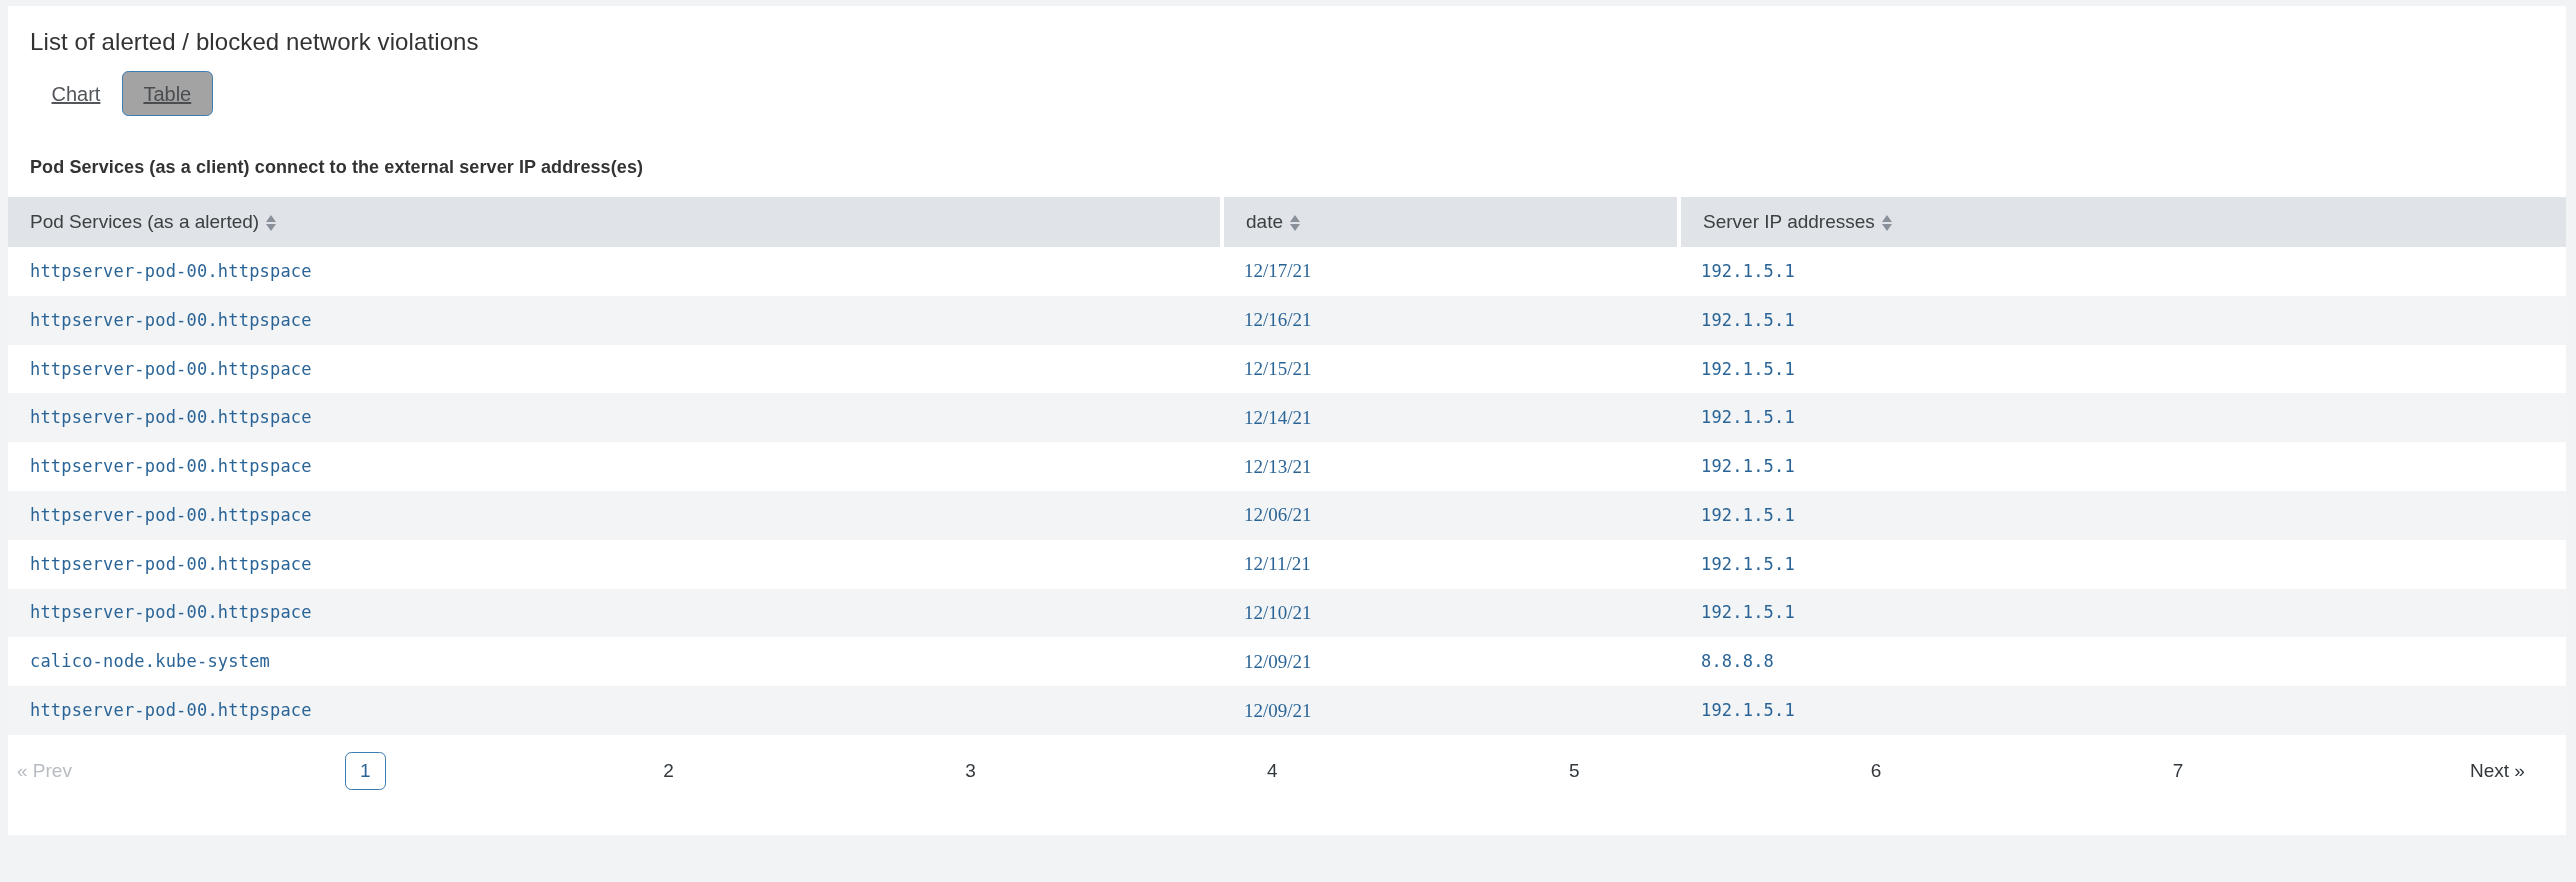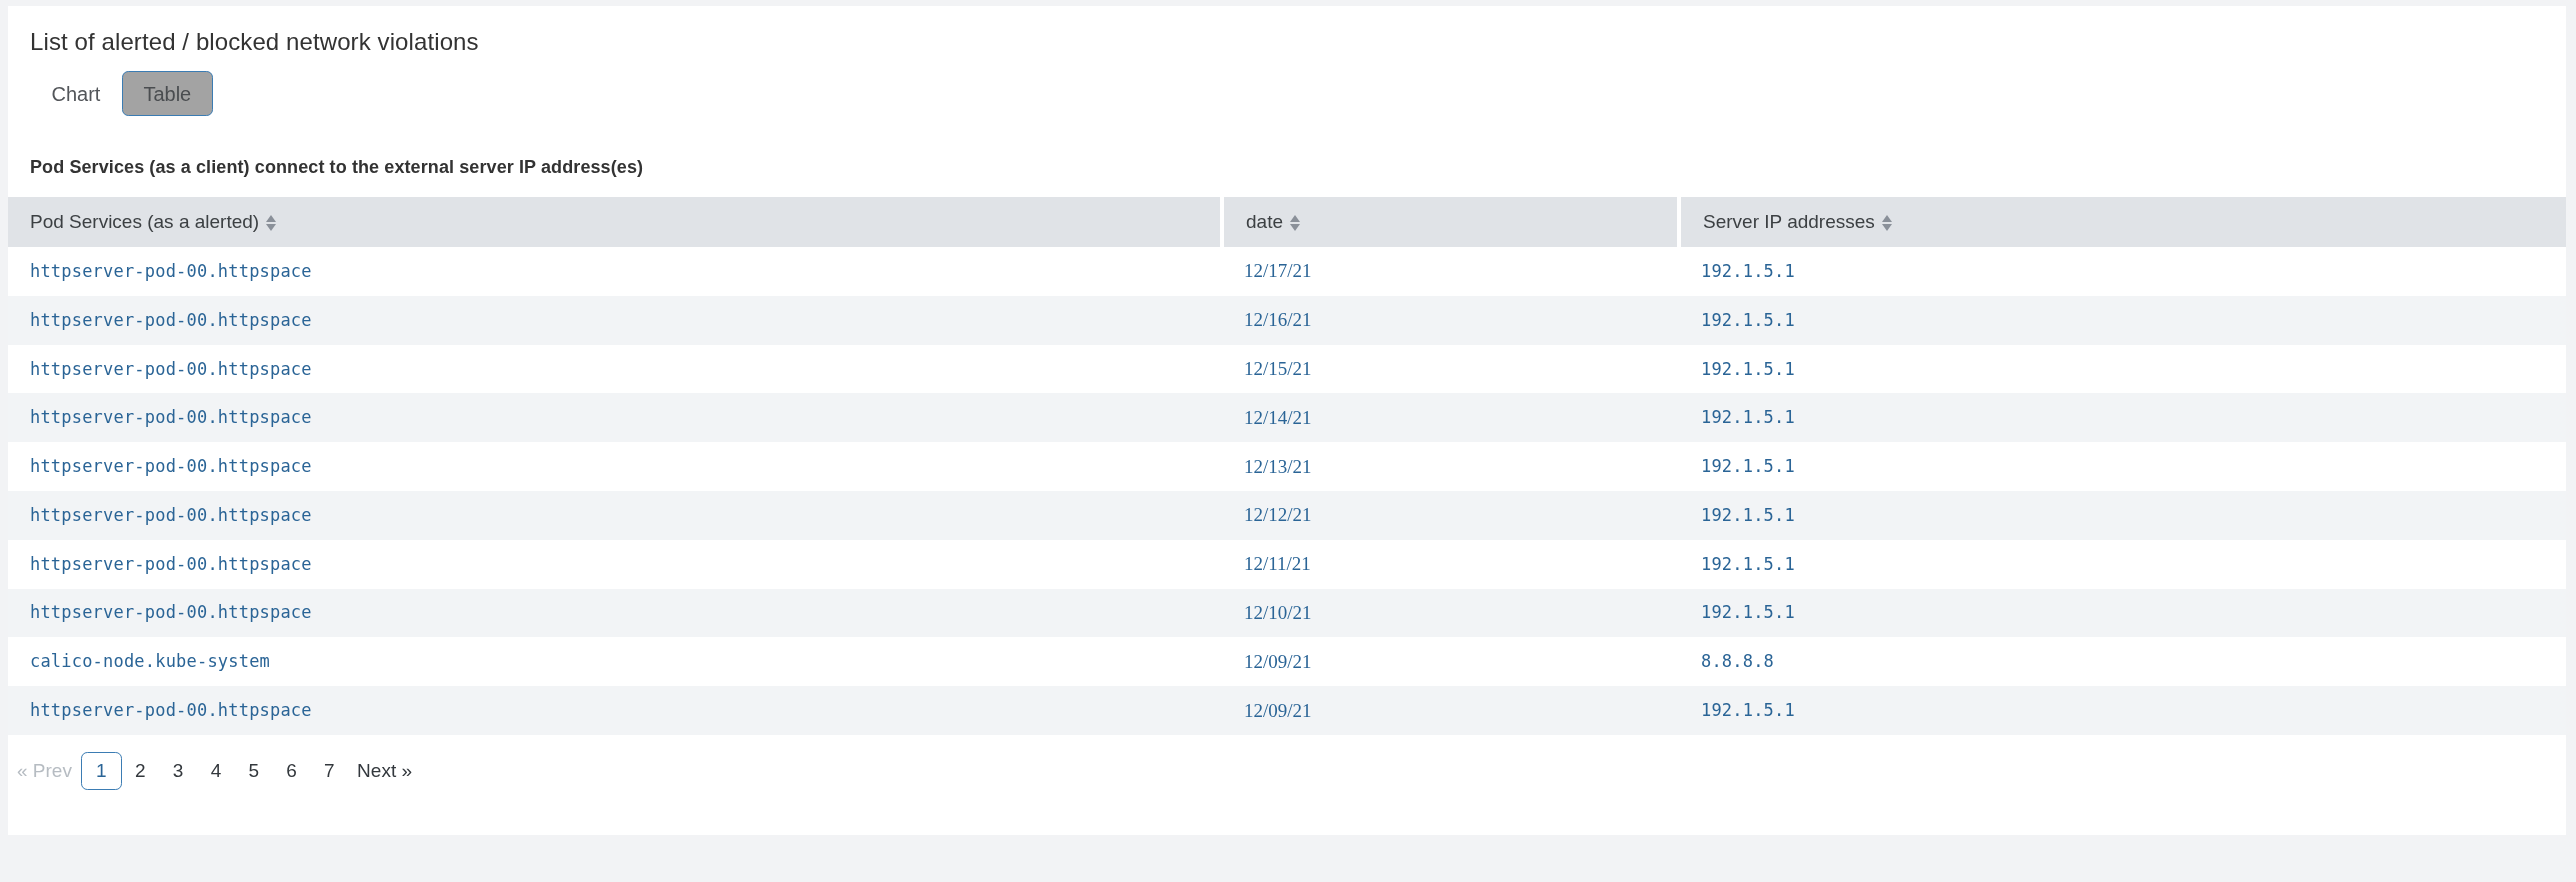--- a/index.html
+++ b/index.html
@@ -55,20 +55,21 @@
 
   .toggle-opt {
     font-size: 20px;
     color: #53565a;
     padding: 9.5px 20.5px;
     background: transparent;
     border: 1.6px solid transparent;
     border-radius: 6.3px;
     cursor: pointer;
     line-height: 1.2;
+    text-decoration: underline;
   }
   .toggle-opt.selected {
     border: 1.6px solid #3b7cb3;
     color: #4a4d50;
     background: #a3a3a3;
   }
 
   .section-heading {
     font-size: 18px;
     font-weight: bold;
@@ -138,21 +139,21 @@
     letter-spacing: 0.2px;
   }
   .datecell {
     font-family: Liberation Serif, serif;
     font-size: 19px;
   }
 
   
   .pager {
     display: flex;
-    justify-content: flex-start;
+    justify-content: space-between;
     align-items: center;
     padding: 17.3px 32px 0 0;
     gap: 0px;
   }
   .pg {
     font-size: 19px;
     color: #33383d;
     padding: 6.3px 12.6px;
     cursor: pointer;
     border: 1.6px solid transparent;
@@ -243,21 +244,21 @@
               <td><span class="datecell">12/14/21</span></td>
               <td><span class="mono">192.1.5.1</span></td>
             </tr>
             <tr class="odd">
               <td><span class="mono">httpserver-pod-00.httpspace</span></td>
               <td><span class="datecell">12/13/21</span></td>
               <td><span class="mono">192.1.5.1</span></td>
             </tr>
             <tr class="even">
               <td><span class="mono">httpserver-pod-00.httpspace</span></td>
-              <td><span class="datecell">12/12/21</span></td>
+              <td><span class="datecell">12/06/21</span></td>
               <td><span class="mono">192.1.5.1</span></td>
             </tr>
             <tr class="odd">
               <td><span class="mono">httpserver-pod-00.httpspace</span></td>
               <td><span class="datecell">12/11/21</span></td>
               <td><span class="mono">192.1.5.1</span></td>
             </tr>
             <tr class="even">
               <td><span class="mono">httpserver-pod-00.httpspace</span></td>
               <td><span class="datecell">12/10/21</span></td>

